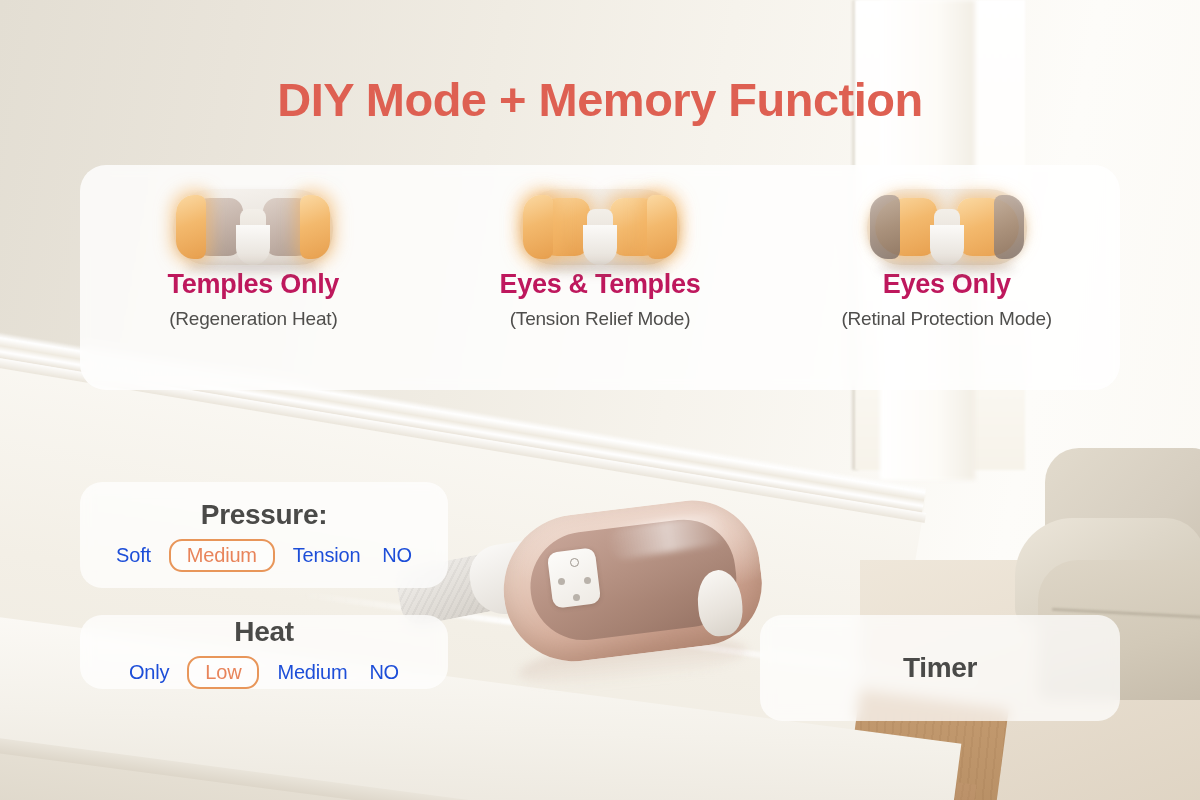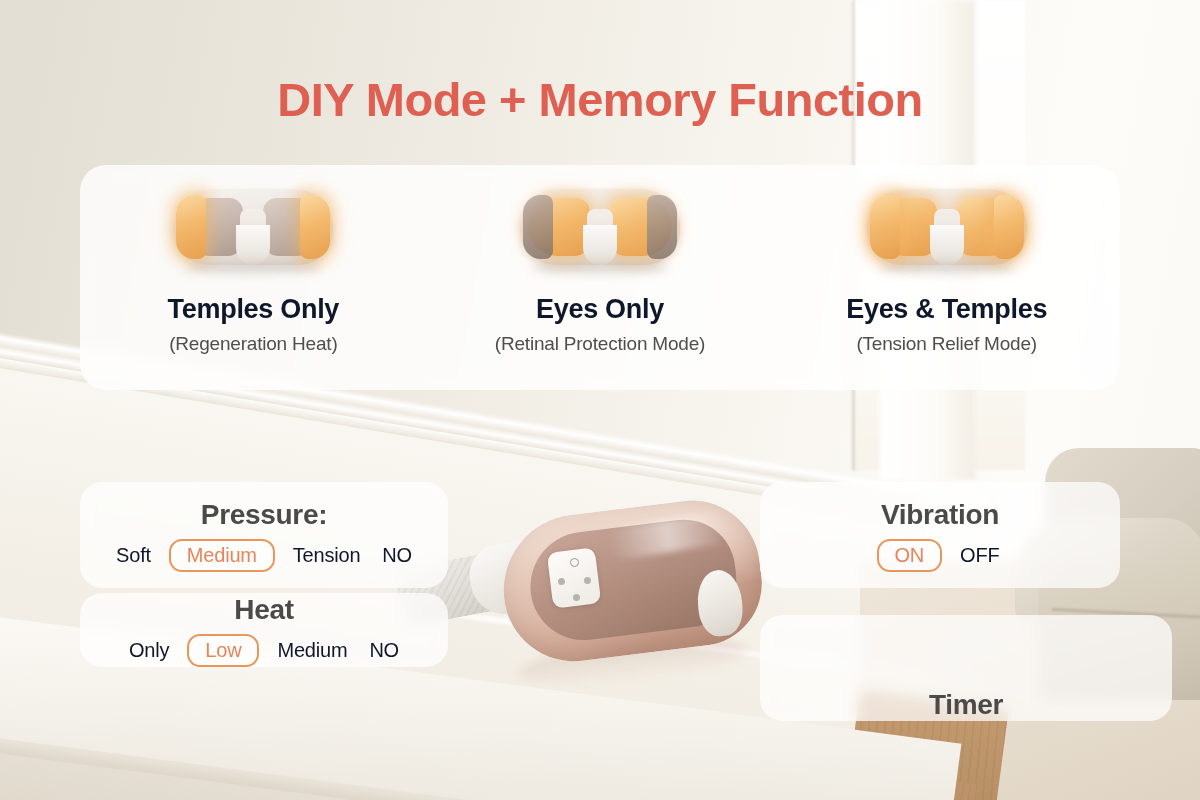--- a/index.html
+++ b/index.html
@@ -310,22 +310,22 @@
   .mode-col {
     flex: 1;
     display: flex;
     flex-direction: column;
     align-items: center;
     padding-top: 24px;
   }
   .mode-title {
     font-size: 27px;
     font-weight: 700;
-    color: #0f172a;
-    margin-top: 29px;
+    color: #be185d;
+    margin-top: 4px;
     letter-spacing: -0.3px;
   }
   .mode-sub {
     font-size: 19px;
     color: #4f4e4c;
     margin-top: 8px;
     letter-spacing: -0.2px;
   }
 
   
@@ -399,39 +399,39 @@
     position: absolute;
     background: rgba(255,255,255,.72);
     border-radius: 22px;
     backdrop-filter: blur(7px);
     display: flex;
     flex-direction: column;
     align-items: center;
     justify-content: center;
   }
   .set-card.pressure { left: 80px;  top: 482px; width: 368px; height: 106px; }
-  .set-card.heat     { left: 80px;  top: 593px; width: 368px; height: 74px; }
+  .set-card.heat     { left: 80px;  top: 615px; width: 368px; height: 74px; }
   .set-card.vibration{ left: 760px; top: 482px; width: 360px; height: 106px; }
-  .set-card.timer    { left: 760px; top: 615px; width: 412px; height: 106px; justify-content: flex-end; }
+  .set-card.timer    { left: 760px; top: 615px; width: 360px; height: 106px; }
 
   .set-title {
     font-size: 28px;
     font-weight: 700;
     color: #4a4a48;
     letter-spacing: -0.3px;
   }
   .set-options {
     display: flex;
     align-items: center;
     gap: 14px;
     margin-top: 8px;
   }
   .opt {
     font-size: 20px;
-    color: #0f172a;
+    color: #1d4ed8;
     padding: 2px 4px;
     letter-spacing: -0.2px;
     white-space: nowrap;
   }
   .opt.selected {
     color: #e8845a;
     border: 2px solid #e8965a;
     border-radius: 13px;
     padding: 3px 16px;
     background: rgba(255,255,255,.35);
@@ -495,45 +495,45 @@
       </div>
       <div class="mode-title">Temples Only</div>
       <div class="mode-sub">(Regeneration Heat)</div>
     </div>
 
     <div class="mode-col">
       <div class="goggle">
         <div class="g-shell"></div>
         <div class="g-lensL glow-on"></div>
         <div class="g-lensR glow-on"></div>
+        <div class="g-temple g-templeL glow-on"></div>
+        <div class="g-temple g-templeR glow-on"></div>
+        <div class="g-bridge"></div>
+        <div class="g-nose"></div>
+        <div class="g-shadow"></div>
+      </div>
+      <div class="mode-title">Eyes &amp; Temples</div>
+      <div class="mode-sub">(Tension Relief Mode)</div>
+    </div>
+
+    <div class="mode-col">
+      <div class="goggle">
+        <div class="g-shell"></div>
+        <div class="g-lensL glow-on"></div>
+        <div class="g-lensR glow-on"></div>
         <div class="g-temple g-templeL glow-off"></div>
         <div class="g-temple g-templeR glow-off"></div>
         <div class="g-bridge"></div>
         <div class="g-nose"></div>
         <div class="g-shadow"></div>
       </div>
       <div class="mode-title">Eyes Only</div>
       <div class="mode-sub">(Retinal Protection Mode)</div>
     </div>
 
-    <div class="mode-col">
-      <div class="goggle">
-        <div class="g-shell"></div>
-        <div class="g-lensL glow-on"></div>
-        <div class="g-lensR glow-on"></div>
-        <div class="g-temple g-templeL glow-on"></div>
-        <div class="g-temple g-templeR glow-on"></div>
-        <div class="g-bridge"></div>
-        <div class="g-nose"></div>
-        <div class="g-shadow"></div>
-      </div>
-      <div class="mode-title">Eyes &amp; Temples</div>
-      <div class="mode-sub">(Tension Relief Mode)</div>
-    </div>
-
   </div>
 
   <div class="set-card pressure">
     <div class="set-title">Pressure:</div>
     <div class="set-options">
       <span class="opt">Soft</span>
       <span class="opt selected">Medium</span>
       <span class="opt">Tension</span>
       <span class="opt">NO</span>
     </div>
@@ -542,25 +542,18 @@
   <div class="set-card heat">
     <div class="set-title">Heat</div>
     <div class="set-options">
       <span class="opt">Only</span>
       <span class="opt selected">Low</span>
       <span class="opt">Medium</span>
       <span class="opt">NO</span>
     </div>
   </div>
 
-  <div class="set-card vibration">
-    <div class="set-title">Vibration</div>
-    <div class="set-options">
-      <span class="opt selected">ON</span>
-      <span class="opt">OFF</span>
-    </div>
-  </div>
 
   <div class="set-card timer">
     <div class="set-title">Timer</div>
   </div>
 
 </div>
 
 </body></html>

